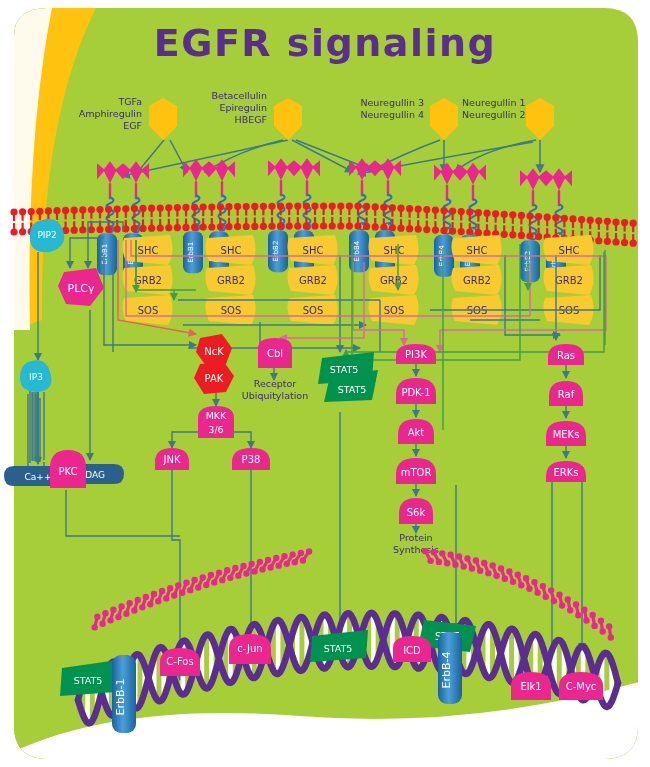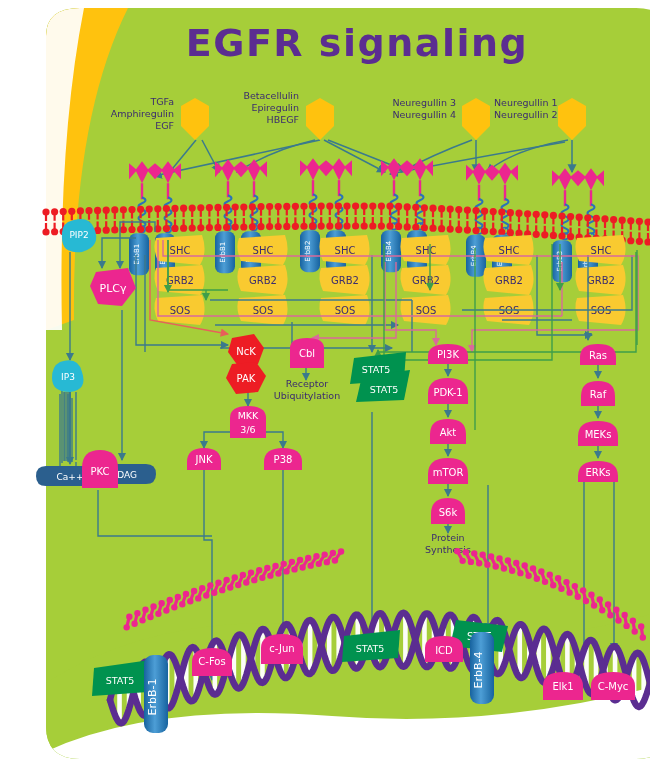--- a/index.html
+++ b/index.html
@@ -1,18 +1,18 @@
 <!DOCTYPE html>
 <html><head>
 <meta charset="utf-8">
 <style>
   html,body{margin:0;padding:0;background:#ffffff;}
   body{width:650px;height:767px;overflow:hidden;
        font-family:"DejaVu Sans","Liberation Sans",sans-serif;}
-  #stage{position:relative;width:523px;height:767px;padding-left:32px;}
+  #stage{position:relative;width:523px;height:767px;}
   #stage svg{display:block;}
   .lbl{font-family:"DejaVu Sans","Liberation Sans",sans-serif;}
 </style>
 </head>
 <body>
 
 <div id="stage">
 <svg width="650" height="767" viewBox="0 0 650 767" xmlns="http://www.w3.org/2000/svg">
   <defs>
     <clipPath id="cellclip">

